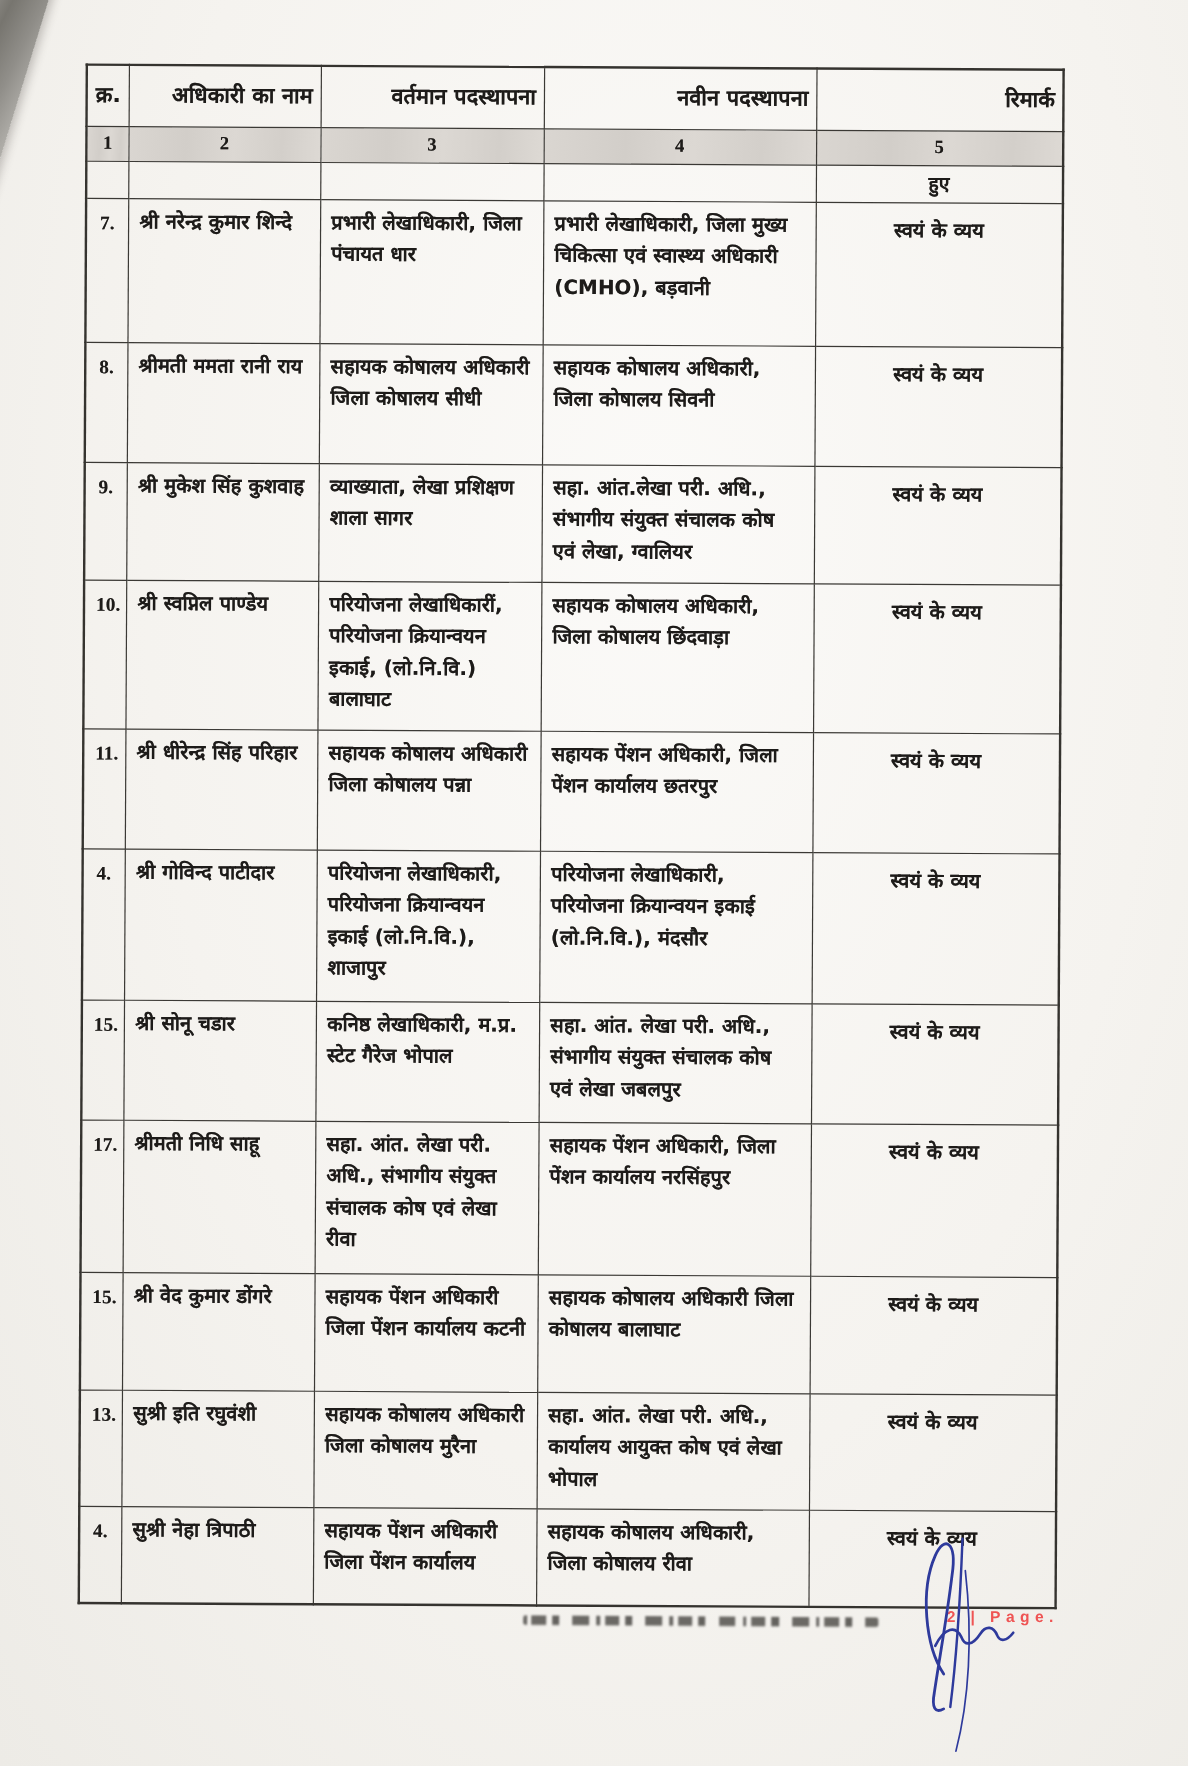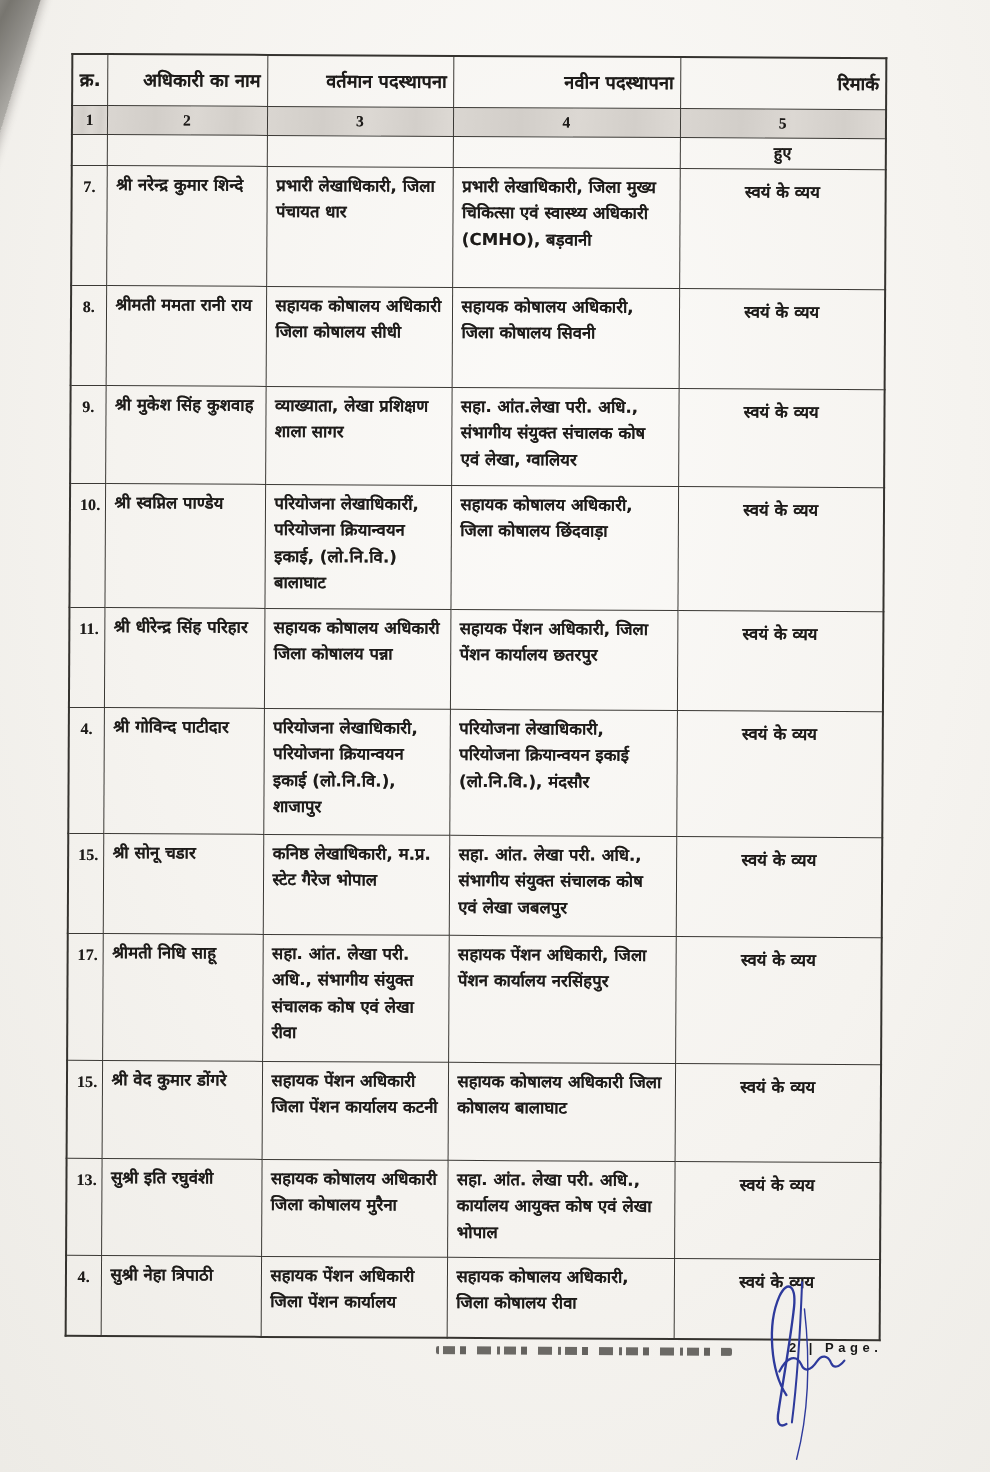--- a/index.html
+++ b/index.html
@@ -73,21 +73,21 @@
         #45433f 41px 55px, transparent 55px 61px);
     filter:blur(.7px);
     opacity:.78;
     transform:rotate(.35deg);
     border-radius:2px;
   }
 
   .page-footer{
     position:absolute;left:789px;top:1340px;
     font-family:"Liberation Sans",sans-serif;
-    font-size:13px;letter-spacing:4.5px;color:#000000;font-weight:600;
+    font-size:13px;letter-spacing:4.5px;color:#ef4444;font-weight:600;
     opacity:.9;
     text-align:center;
   }
 
   svg.signature{position:absolute;left:750px;top:1276px;width:112px;height:188px;}
 </style>
 </head>
 <body>
 
 <div class="canvas">

